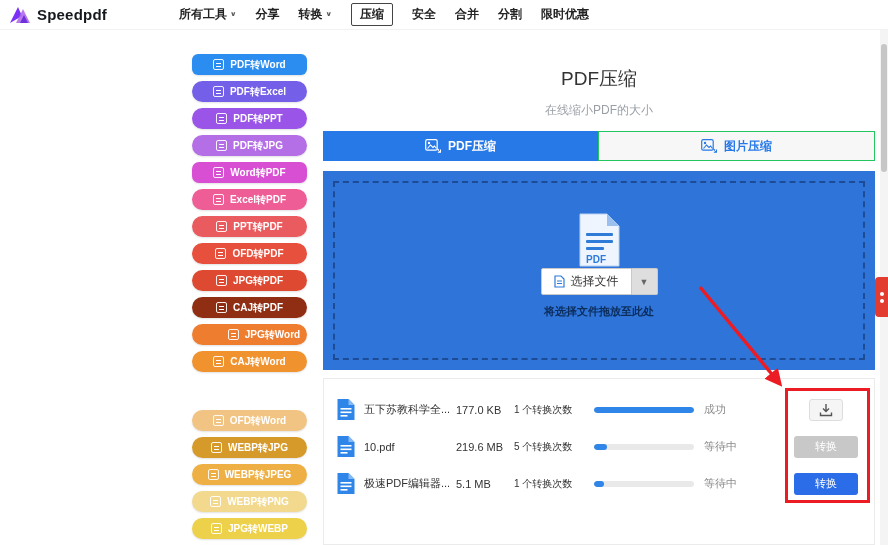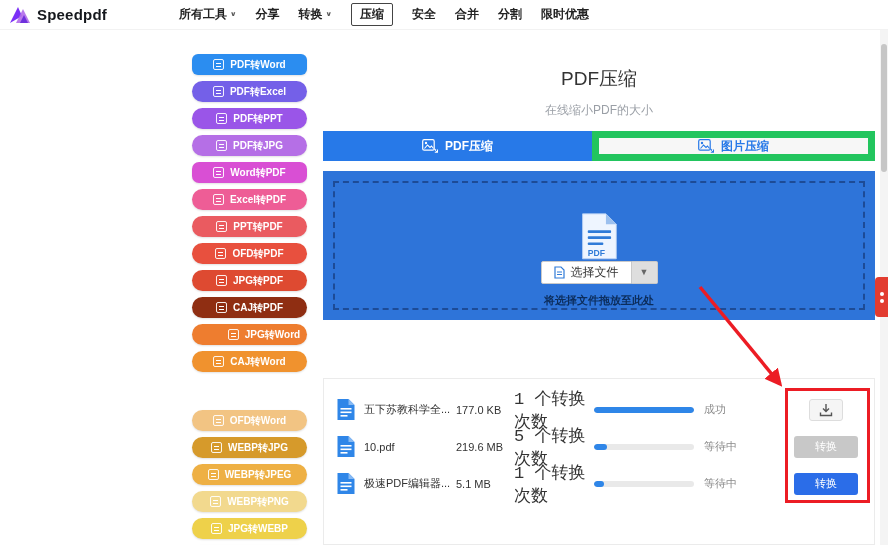--- a/index.html
+++ b/index.html
@@ -24,41 +24,41 @@
   .pill-icon::after { content:""; position:absolute; left:2px; right:2px; top:3px; height:1px; background:#fff; box-shadow:0 3px 0 #fff; }
 
   
   .main { position:absolute; left:323px; top:44px; width:552px; height:501px; }
   .page-title { position:absolute; top:22px; width:100%; text-align:center; font-size:19px; color:#333; }
   .page-sub   { position:absolute; top:58px; width:100%; text-align:center; font-size:12px; color:#9a9fa6; }
 
   .tabs { position:absolute; top:87px; left:0; width:552px; height:30px; display:flex; }
   .tab { flex:1; display:flex; align-items:center; justify-content:center; gap:7px; font-size:12px; font-weight:bold; cursor:pointer; }
   .tab.active { background:#2779e8; color:#fff; }
-  .tab.inactive { background:#f7f7f7; color:#2779e8; border:7px solid #22c55e; }
-
-  .dropzone { position:absolute; top:127px; left:0; width:552px; height:149px; background:#2e74d9; }
+  .tab.inactive { background:#f7f7f7; color:#2779e8; border:1px solid #22c55e; }
+
+  .dropzone { position:absolute; top:127px; left:0; width:552px; height:199px; background:#2e74d9; }
   .dropzone-inner { position:absolute; left:10px; top:10px; right:10px; bottom:10px;
                     border:2px dashed #1d4b96; display:flex; flex-direction:column; align-items:center; }
   .pdf-big-icon { margin-top:30px; }
   .select-group { display:flex; margin-top:1px; height:27px;justify-content:space-between; }
   .select-main  { background:#fff; border:1px solid #c9c9c9; display:flex; align-items:center; gap:6px;
                   padding:0 12px; font-size:12px; color:#333; border-radius:2px 0 0 2px; cursor:pointer; }
   .select-caret { width:26px; background:#dedede; border:1px solid #c9c9c9; border-left:none; display:flex;
                   align-items:center; justify-content:center; color:#666; font-size:9px; border-radius:0 2px 2px 0; cursor:pointer; }
   .drop-hint { margin-top:9px; font-size:11px; font-weight:bold; color:#0c2d5c; }
 
   
   .filelist { position:absolute; top:334px; left:0; width:552px; height:167px; background:#fff;
               border:1px solid #ebebeb; padding:12px 12px 0 12px; }
   .frow { height:37px; display:flex; align-items:center; }
   .ficon { flex:0 0 20px; }
   .fname { width:92px; margin-left:8px; font-size:11px; color:#333; white-space:nowrap; overflow:hidden; }
   .fsize { width:58px; font-size:11px; color:#333; }
-  .fcount{ width:80px; font-size:17px; color:#333;font-family:Liberation Mono, monospace; }
+  .fcount{ width:80px; font-size:10px; color:#333; }
   .fprog { width:100px; height:6px; background:#e9e9e9; border-radius:3px; margin-right:10px; overflow:hidden; }
   .fprog-fill { height:6px; background:#2f86e8; border-radius:3px; }
   .fstatus { width:50px; font-size:11px; color:#8a8a8a; }
   .faction { margin-left:auto; width:64px; margin-right:4px; display:flex; justify-content:center; }
   .btn-convert { width:64px; height:22px; border:none; border-radius:3px; font-size:11px; color:#fff;
                  display:flex; align-items:center; justify-content:center; cursor:pointer; }
   .btn-gray { background:#c8c8c8; }
   .btn-blue { background:#2b6de8; }
   .btn-download { width:34px; height:22px; background:#f5f5f5; border:1px solid #ddd; border-radius:3px;
                   display:flex; align-items:center; justify-content:center; cursor:pointer; }

